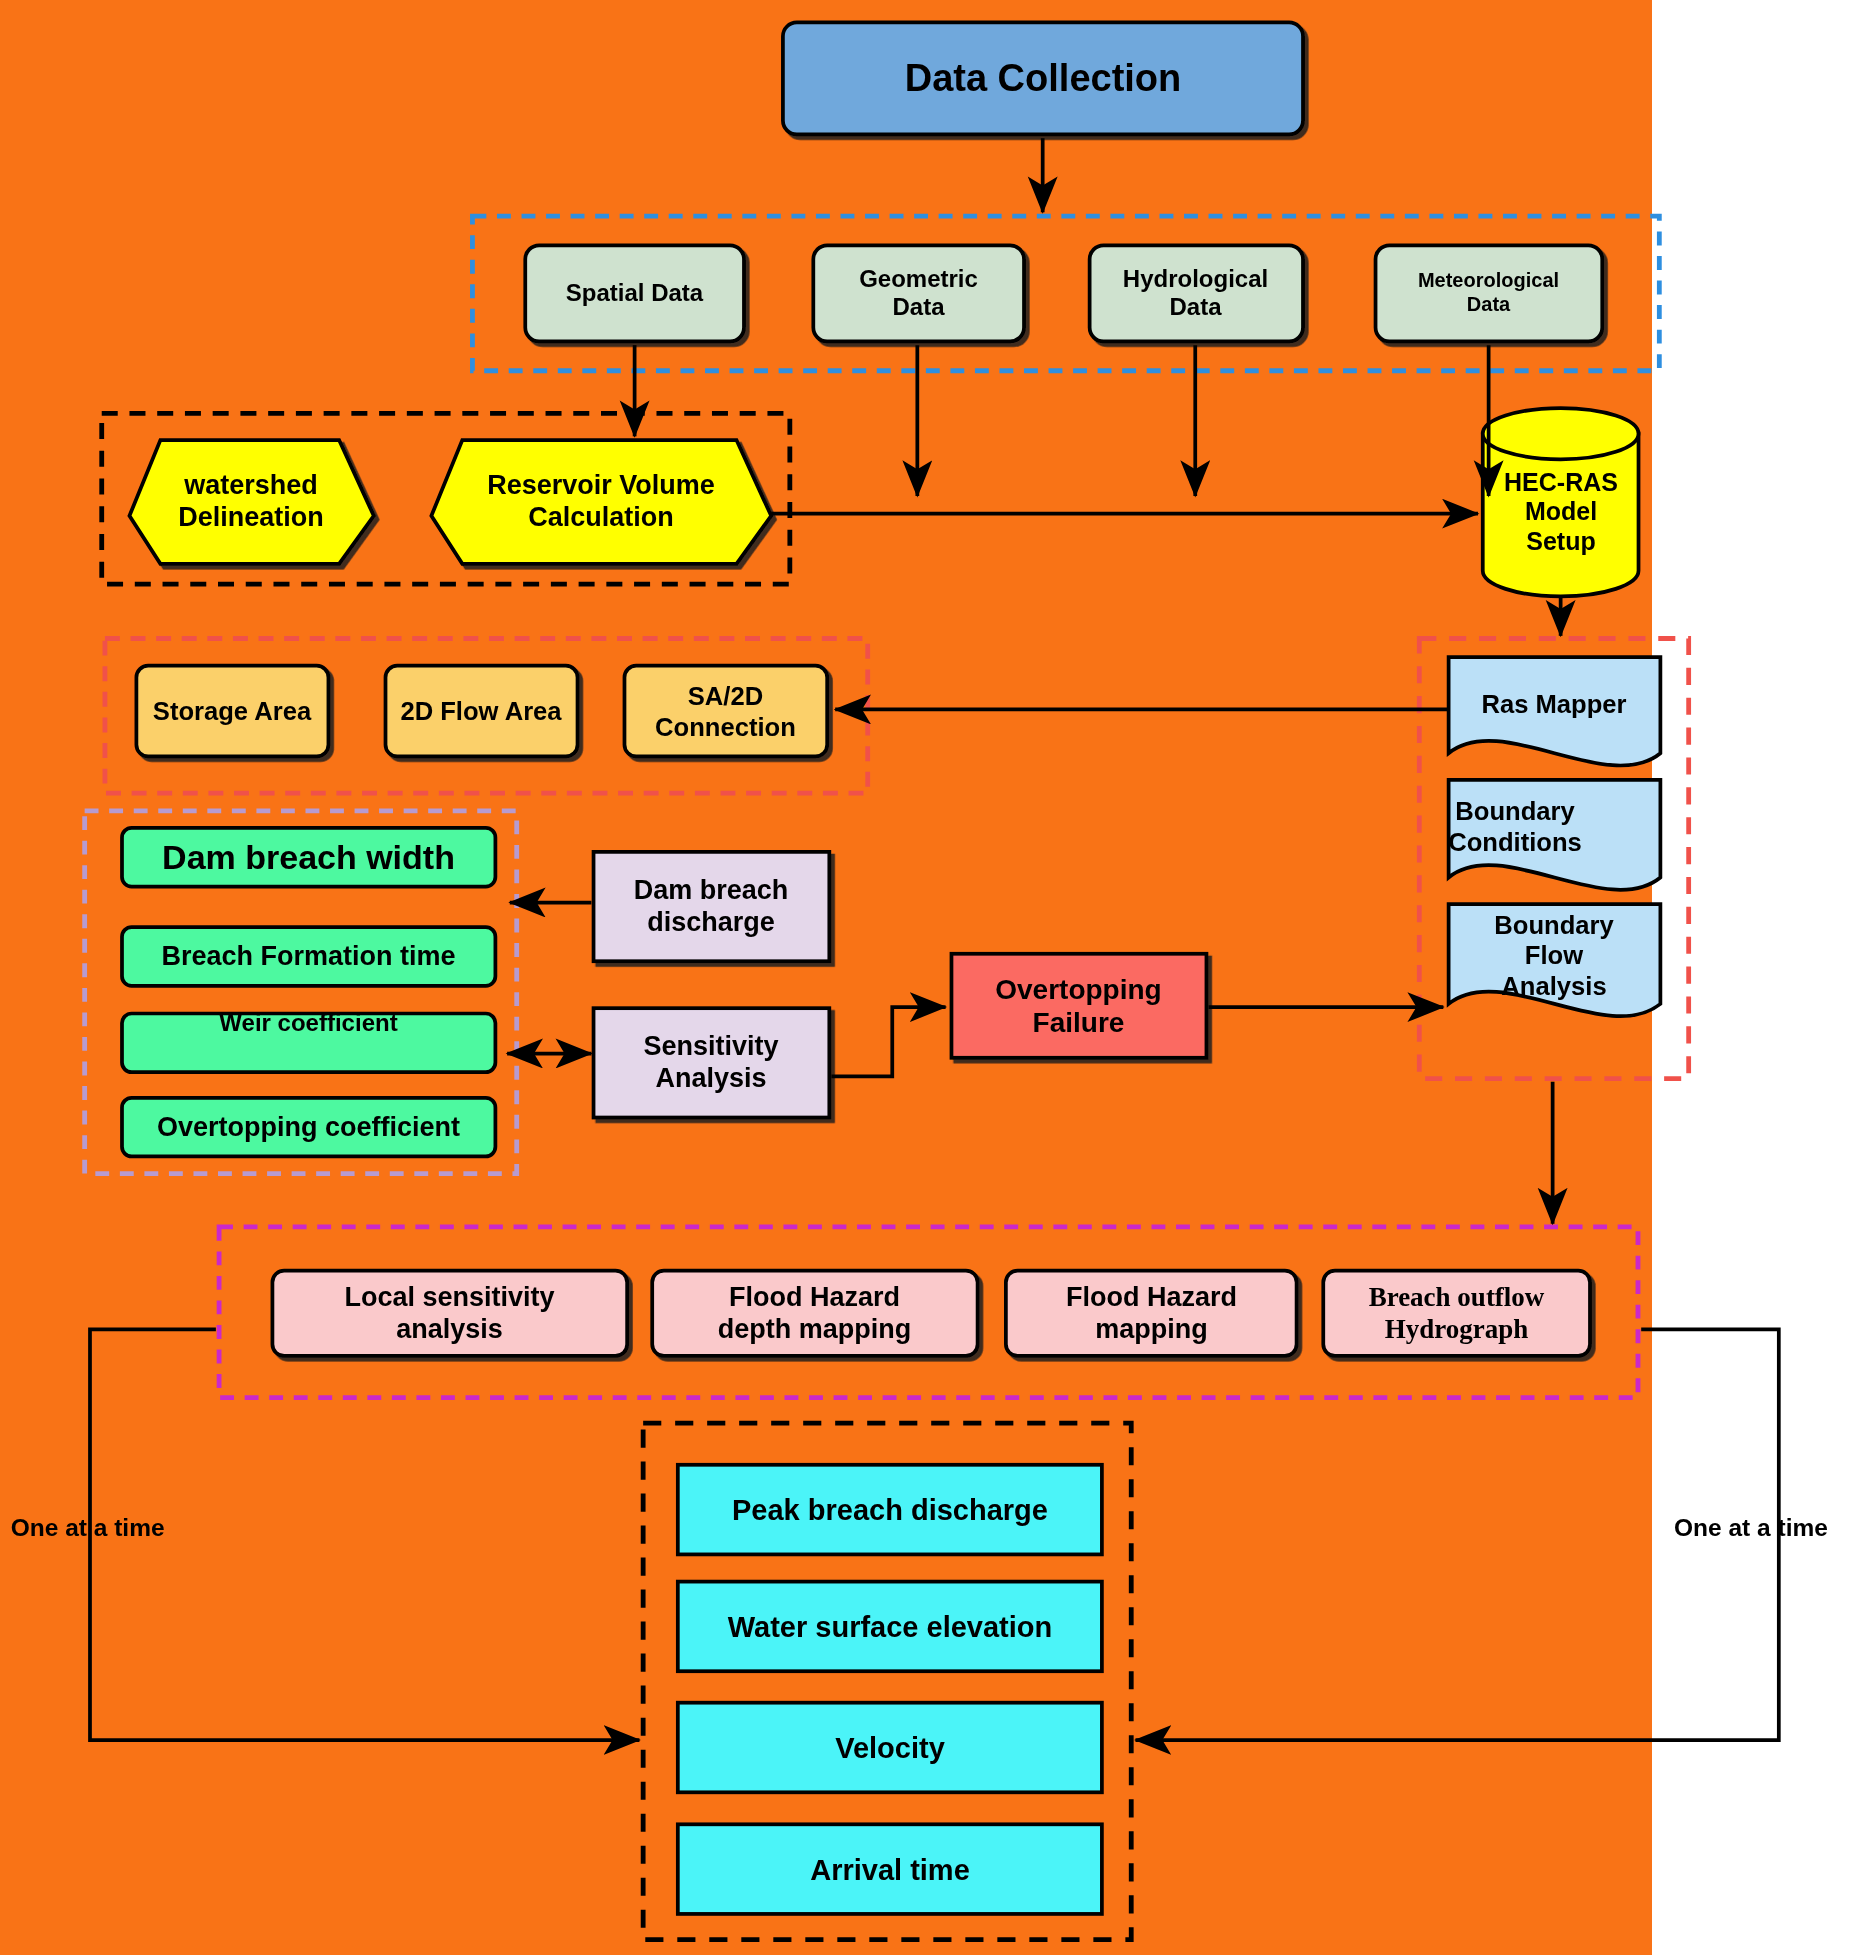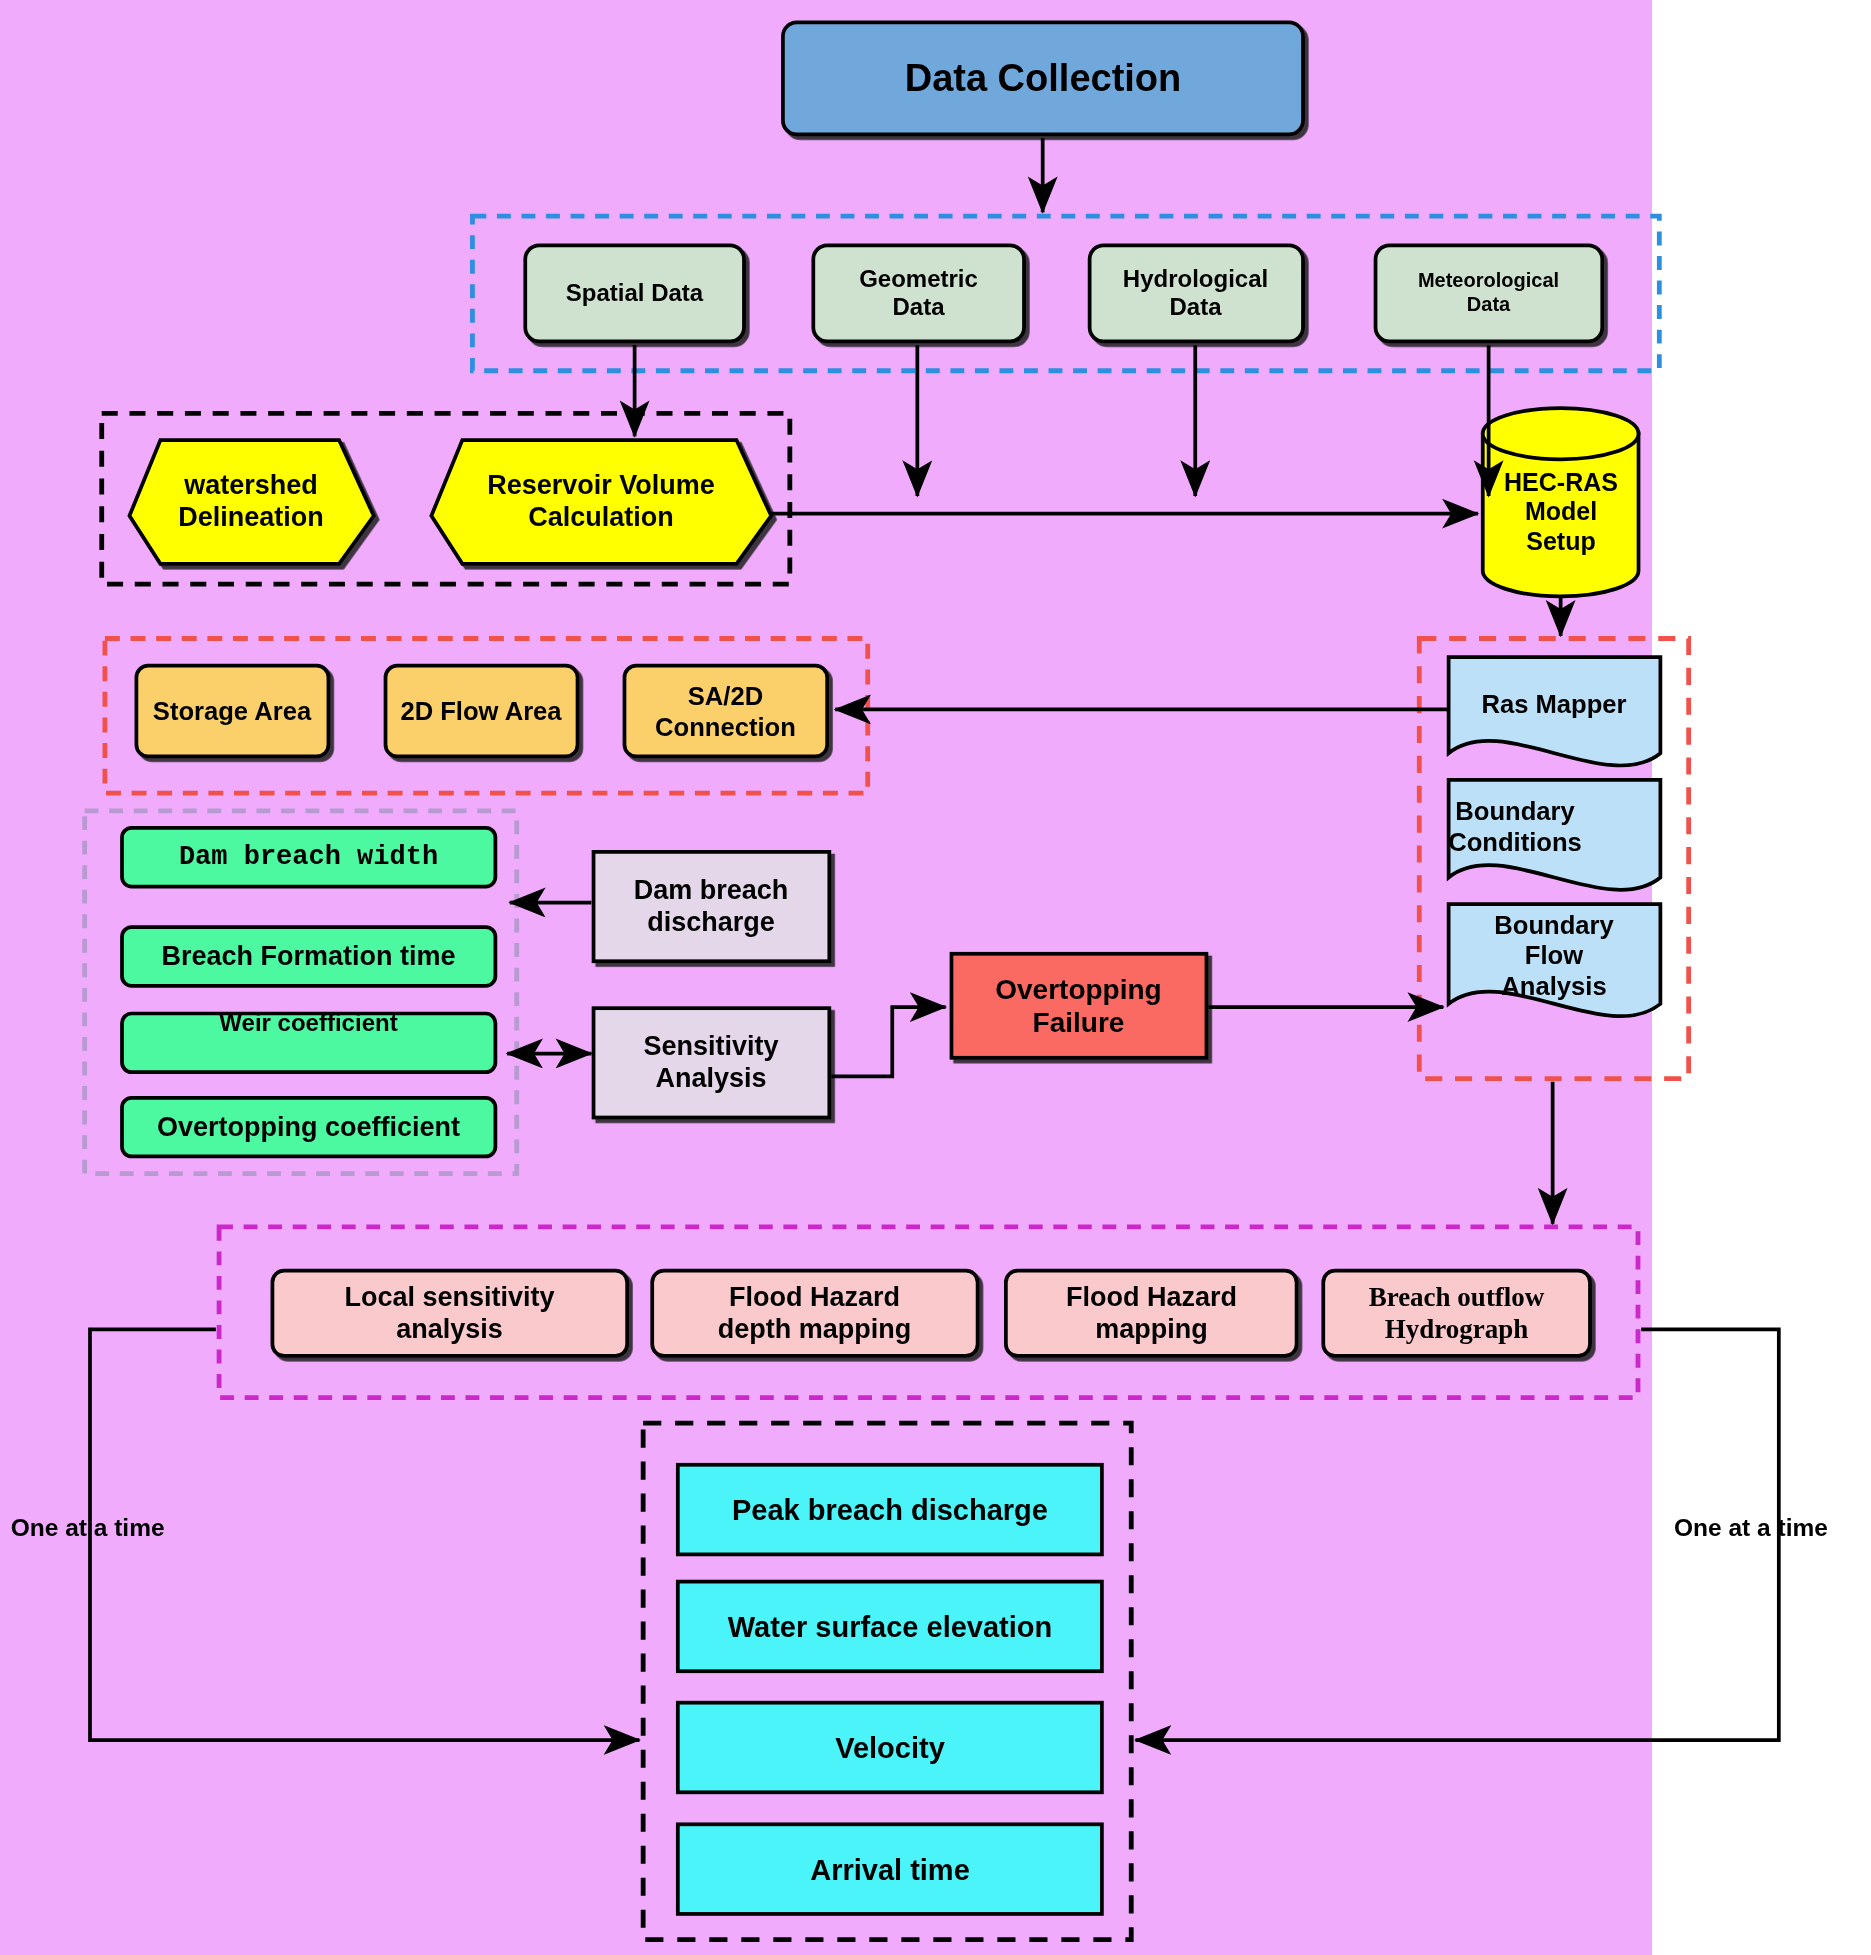--- a/index.html
+++ b/index.html
@@ -1,16 +1,16 @@
 <!DOCTYPE html>
 <html style="font-size:8.5px"><head>
 <meta charset="utf-8">
 <style>
   html,body{margin:0;padding:0;background:#ffffff;}
-  #root{position:relative;width:1652px;height:1955px;background:#f0abfc;
+  #root{position:relative;width:1652px;height:1955px;background:#f97316;
         font-family:"Liberation Sans", sans-serif;}
   svg{position:absolute;top:0;left:0;width:1872px;height:1955px;overflow:visible;}
   .lbl{position:absolute;display:flex;align-items:center;justify-content:center;
        text-align:center;font-weight:bold;color:#000;line-height:1.18;
        font-family:"Liberation Sans", sans-serif;pointer-events:none;}
   .oneat{position:absolute;font-weight:bold;color:#000;font-size:24.5px;
          font-family:"Liberation Sans", sans-serif;white-space:nowrap;}
 </style>
 </head>
 <body>
@@ -143,21 +143,21 @@
 <div class="lbl" style="left:624px;top:666px;width:203px;height:91px;font-size:25.6px;white-space:pre-line;">SA/2D
 Connection</div>
 
 <div class="lbl" style="left:1448px;top:664px;width:212px;height:80px;font-size:25.6px;">Ras Mapper</div>
 <div class="lbl" style="left:1409px;top:784px;width:212px;height:85px;font-size:25.6px;white-space:pre-line;">Boundary
 Conditions</div>
 <div class="lbl" style="left:1448px;top:902px;width:212px;height:107px;font-size:25.6px;white-space:pre-line;">Boundary
 Flow
 Analysis</div>
 
-<div class="lbl" style="left:122px;top:828px;width:373px;height:59px;font-size:27px;font-family:Liberation Mono, monospace;">Dam breach width</div>
+<div class="lbl" style="left:122px;top:828px;width:373px;height:59px;font-size:34px;">Dam breach width</div>
 <div class="lbl" style="left:122px;top:927px;width:373px;height:59px;font-size:27px;">Breach Formation time</div>
 <div class="lbl" style="left:122px;top:994px;width:373px;height:59px;font-size:24px;">Weir coefficient</div>
 <div class="lbl" style="left:122px;top:1098px;width:373px;height:59px;font-size:27px;">Overtopping coefficient</div>
 
 <div class="lbl" style="left:593px;top:852px;width:236px;height:109px;font-size:27px;white-space:pre-line;">Dam breach
 discharge</div>
 <div class="lbl" style="left:593px;top:1008px;width:236px;height:109px;font-size:27px;white-space:pre-line;">Sensitivity
 Analysis</div>
 
 <div class="lbl" style="left:951px;top:954px;width:255px;height:104px;font-size:28px;white-space:pre-line;">Overtopping

